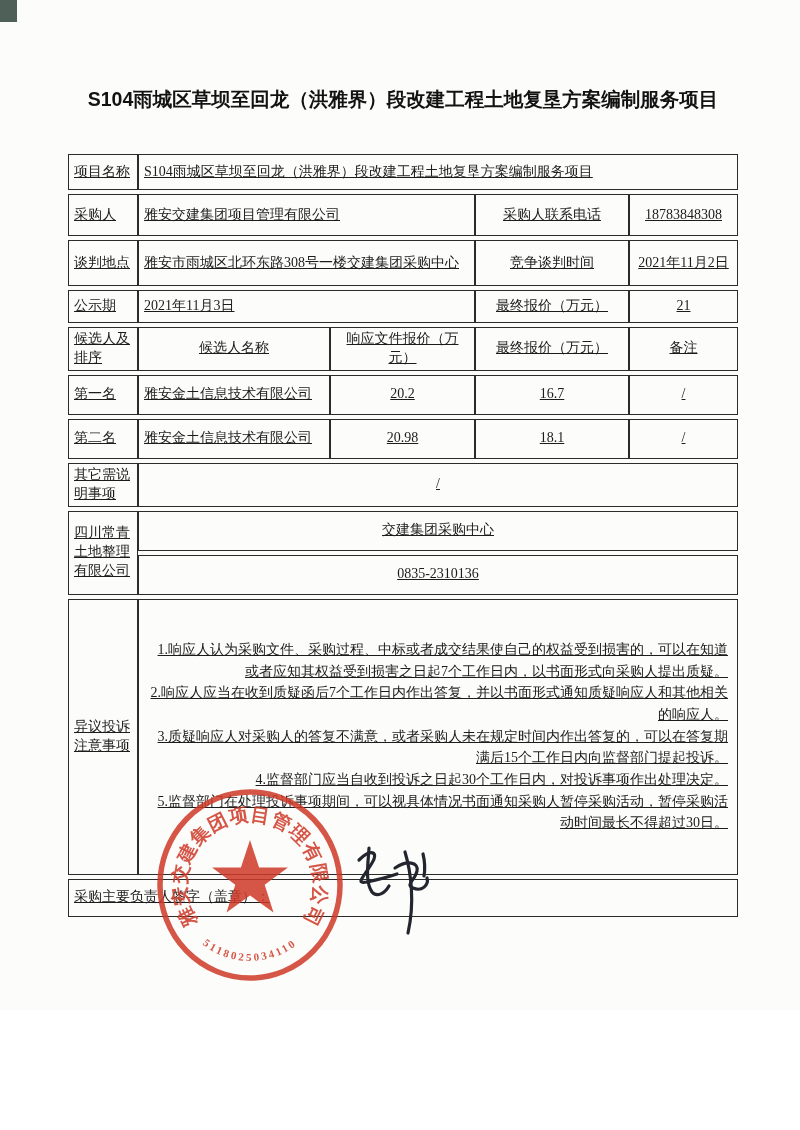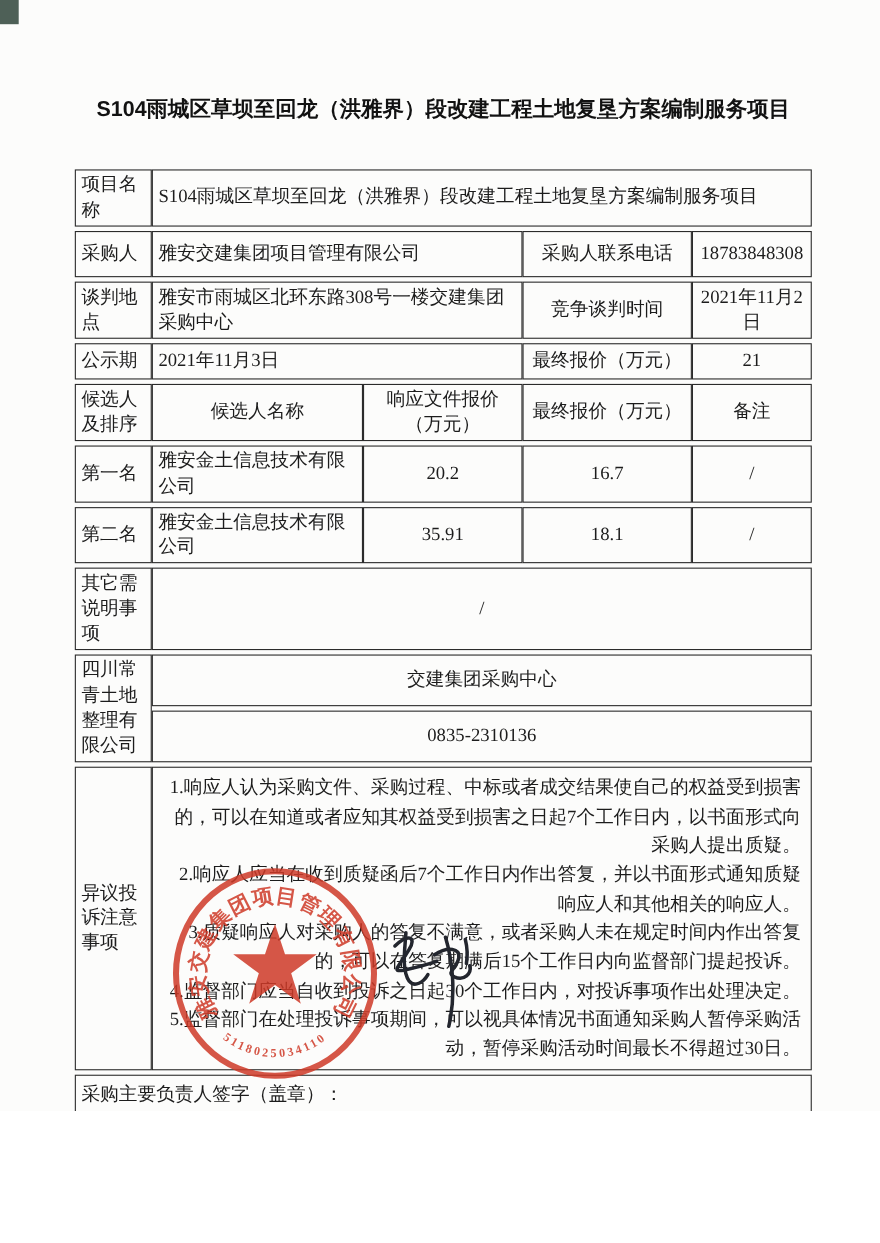--- a/index.html
+++ b/index.html
@@ -21,21 +21,22 @@
     text-align:center;
     font-family:"Liberation Sans", sans-serif;
     font-weight:bold;font-size:19.5px;line-height:1.38;color:#121212;
   }
   table.notice{
     position:absolute;left:68px;top:150px;
     width:670px;
     border-collapse:separate;
     border-spacing:0 4px;
     table-layout:fixed;
-    font-size:17px;
+    font-size:14px;
+    text-decoration:underline;
   }
   table.notice td{
     border:1.6px solid #2b2b2b;
     padding:2px 5px;
     vertical-align:middle;
     line-height:1.35;
     background:transparent;
     word-break:break-all;
   }
   td.lbl{text-align:left;padding-left:3px;padding-right:2px;}
@@ -115,21 +116,21 @@
       <td class="lbl" style="height:34px">第一名</td>
       <td class="lft">雅安金土信息技术有限公司</td>
       <td class="ctr">20.2</td>
       <td class="ctr">16.7</td>
       <td class="ctr">/</td>
     </tr>
 
     <tr>
       <td class="lbl" style="height:34px">第二名</td>
       <td class="lft">雅安金土信息技术有限公司</td>
-      <td class="ctr">35.91</td>
+      <td class="ctr">20.98</td>
       <td class="ctr">18.1</td>
       <td class="ctr">/</td>
     </tr>
 
     <tr>
       <td class="lbl" style="height:32px">其它需说明事项</td>
       <td class="ctr" colspan="4">/</td>
     </tr>
 
     <tr>

